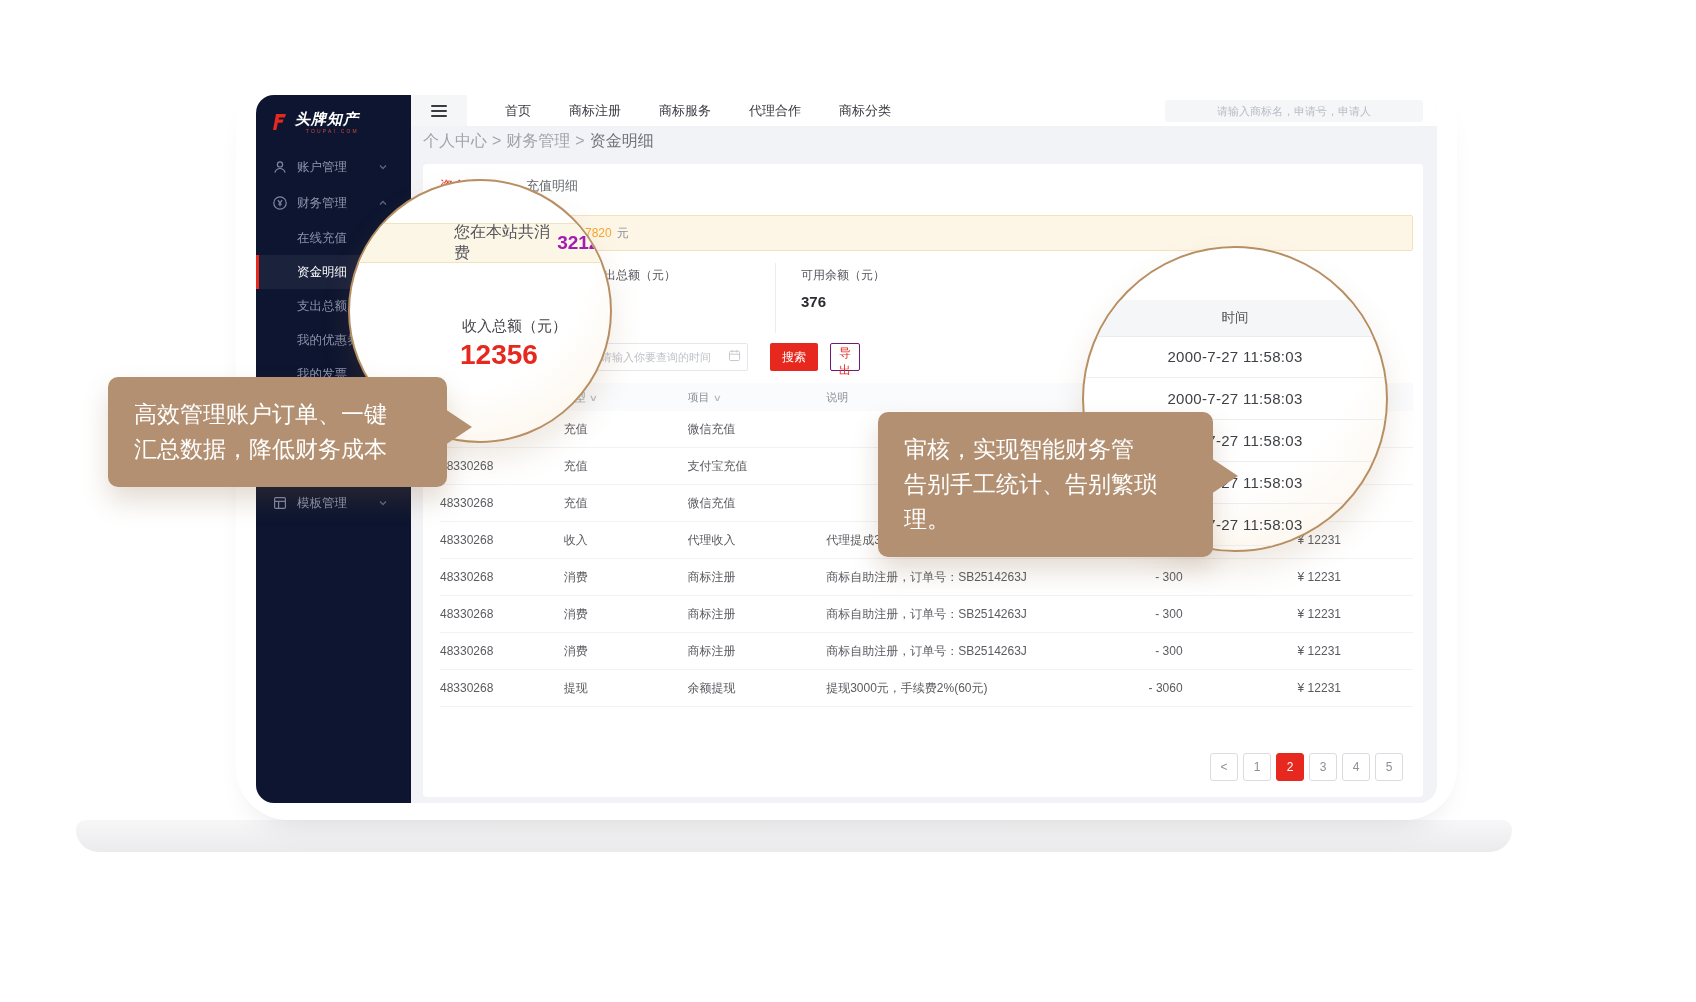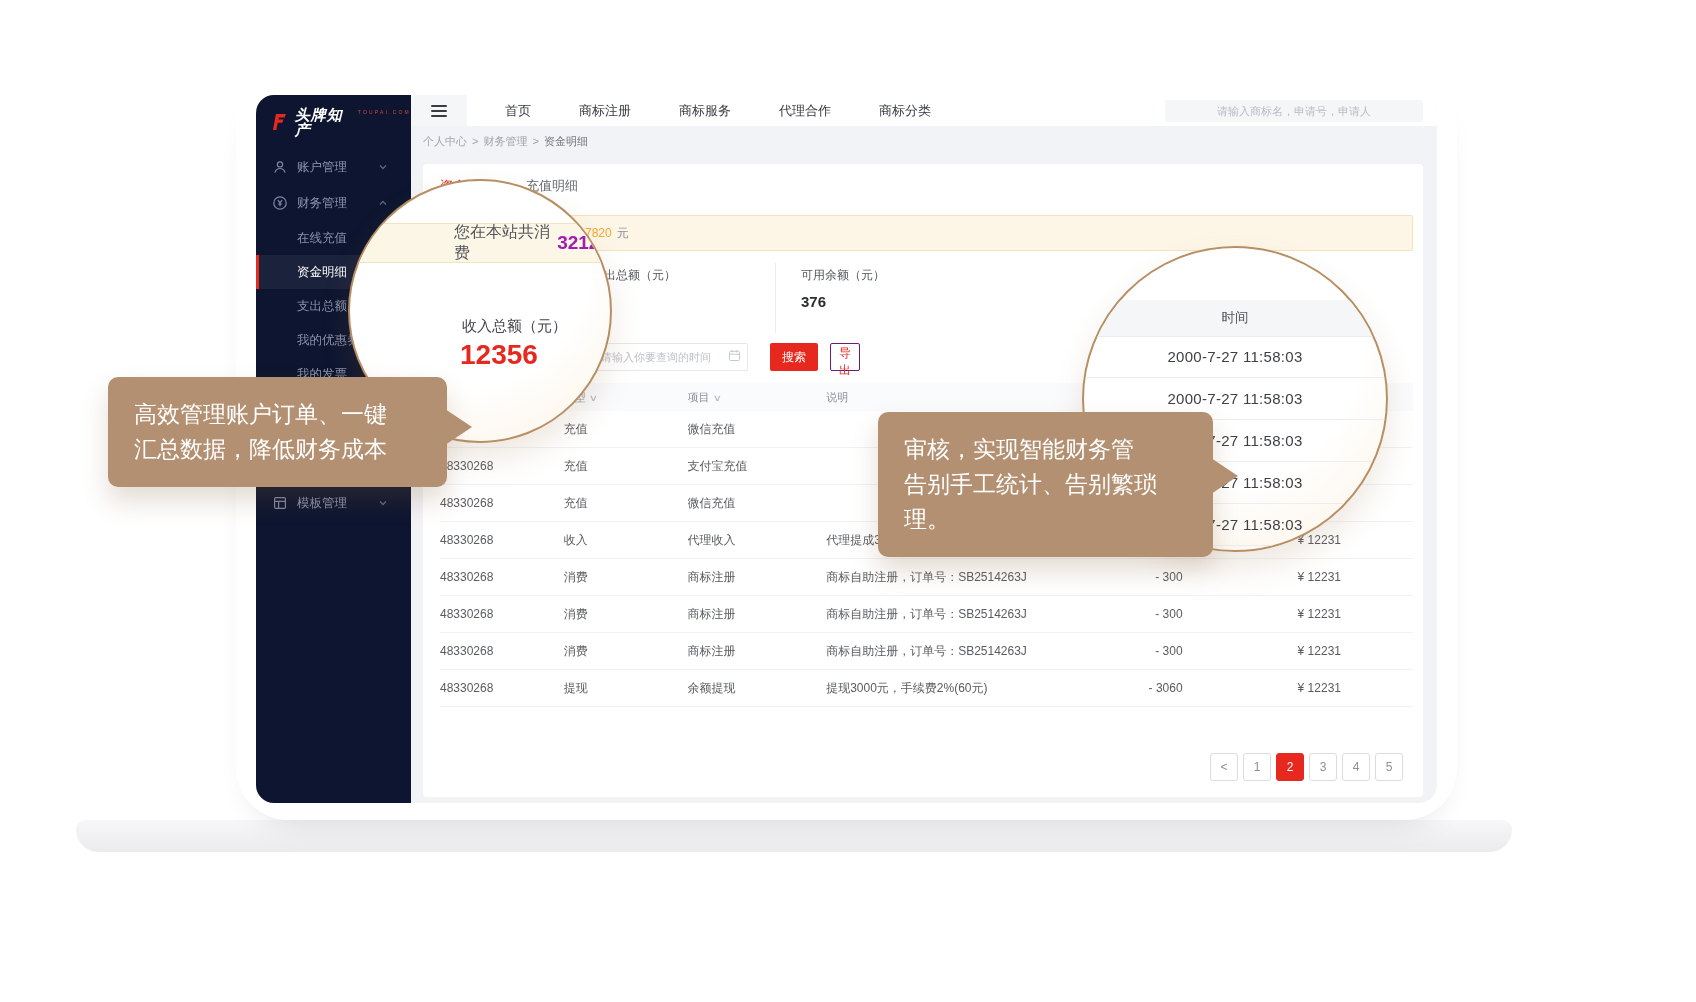--- a/index.html
+++ b/index.html
@@ -11,45 +11,45 @@
     border-radius:52px;box-shadow:0 18px 35px -22px rgba(0,0,0,.18);}
   .base{position:absolute;left:76px;top:820px;width:1436px;height:32px;
     background:linear-gradient(#f7f7f8,#ebebee);border-radius:12px 12px 28px 28px;}
   .screen{position:absolute;left:20px;top:23px;width:1181px;height:708px;border-radius:18px;
     overflow:hidden;display:flex;background:#fff;}
 
   
   .sidebar{width:155px;min-width:155px;background:#0d1530;color:#8b93ab;font-size:12.5px;display:flex;flex-direction:column;}
   .logo{height:54px;display:flex;align-items:center;padding-left:13px;gap:6px;}
   .logo svg{display:block;}
-  .logotxt{display:flex;flex-direction:row;line-height:1;}
+  .logotxt{display:flex;flex-direction:column;line-height:1;text-align:right;}
   .logoname{color:#fff;font-weight:bold;font-style:italic;font-size:15px;letter-spacing:1px;}
   .logosub{color:#d2483f;font-size:5px;letter-spacing:2.2px;margin-top:3px;}
   .srow{display:flex;align-items:center;height:36px;padding:0 14px 0 16px;cursor:pointer;position:relative;}
   .srow .icn{width:16px;height:16px;margin-right:9px;color:#7d87a4;}
   .srow .lbl{flex:1;}
   .srow .chev{width:10px;height:10px;color:#5d6680;}
   .ssub{display:flex;align-items:center;height:34px;padding-left:41px;cursor:pointer;position:relative;color:#8b93ab;}
   .ssub.active{background:rgba(255,255,255,.06);color:#fff;}
   .ssub.active::before{content:"";position:absolute;left:0;top:0;bottom:0;width:3px;background:#e6281e;}
   .sspacer{height:94px;}
   .icn svg{width:100%;height:100%;display:block;}
 
   
   .main{flex:1;display:flex;flex-direction:column;background:#f2f3f6;min-width:0;}
   .topnav{height:31px;background:#fff;display:flex;align-items:center;font-size:13px;color:#3a3b40;}
   .burgerbox{width:56px;height:31px;background:#f5f6f8;display:flex;align-items:center;justify-content:center;}
   .burger{width:16px;display:flex;flex-direction:column;gap:3px;cursor:pointer;}
   .burger i{height:2px;background:#3a3b40;border-radius:1px;display:block;}
-  .navtabs{display:flex;gap:48px;margin-left:38px;}
+  .navtabs{display:flex;gap:38px;margin-left:38px;}
   .navtab{cursor:pointer;white-space:nowrap;}
   .topsearch{margin-left:auto;margin-right:14px;width:238px;height:22px;background:#f5f6f8;border:none;
     border-radius:3px;font-size:11px;color:#8e9199;padding:0 10px;outline:none;font-family:inherit;text-align:center;}
   .topsearch::placeholder{color:#b9bcc4;}
-  .crumbs{height:30px;background:#f2f3f6;display:flex;align-items:center;padding-left:12px;font-size:11px;color:#a0a3ab;gap:5px;}
+  .crumbs{height:30px;background:#f2f3f6;display:flex;align-items:center;padding-left:12px;font-size:16px;color:#a0a3ab;gap:5px;}
   .crumbs .last{color:#72747b;}
 
   
   .content{flex:1;padding:8px 14px 6px 12px;display:flex;min-height:0;}
   .card{flex:1;background:#fff;border-radius:4px;padding:13px 10px 8px 17px;display:flex;flex-direction:column;min-width:0;}
   .cardtabs{display:flex;gap:34px;font-size:13px;color:#66686e;}
   .cardtab{cursor:pointer;padding-bottom:6px;}
   .cardtab.active{color:#e6281e;border-bottom:2px solid #e6281e;}
   .banner{margin-top:12px;height:34px;background:#fdf6e7;border:1px solid #f6e2ba;border-radius:2px;
     display:flex;align-items:center;padding-left:16px;font-size:12px;color:#5f5f63;}

